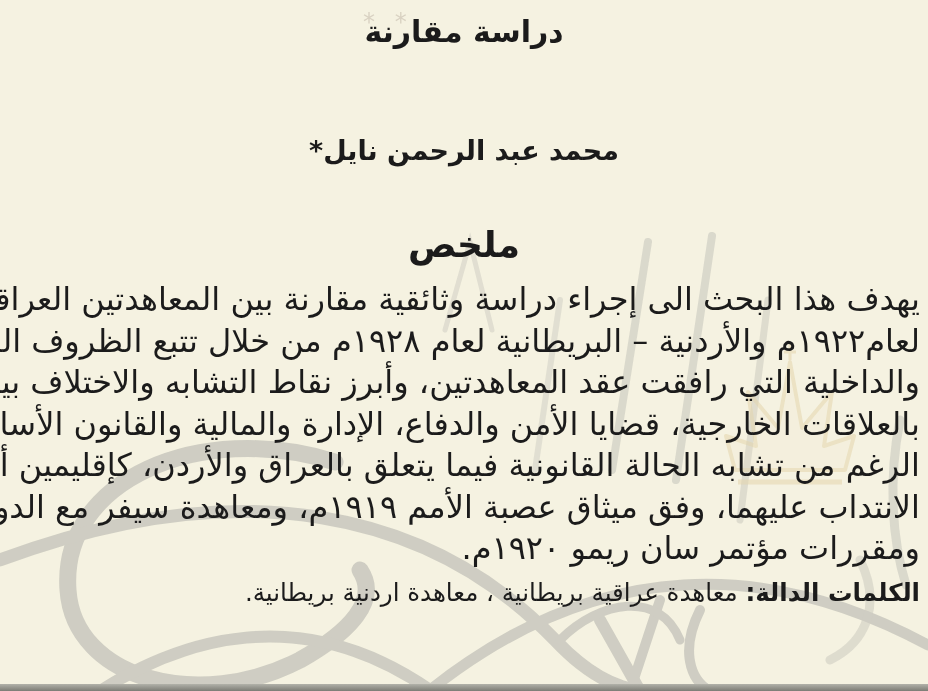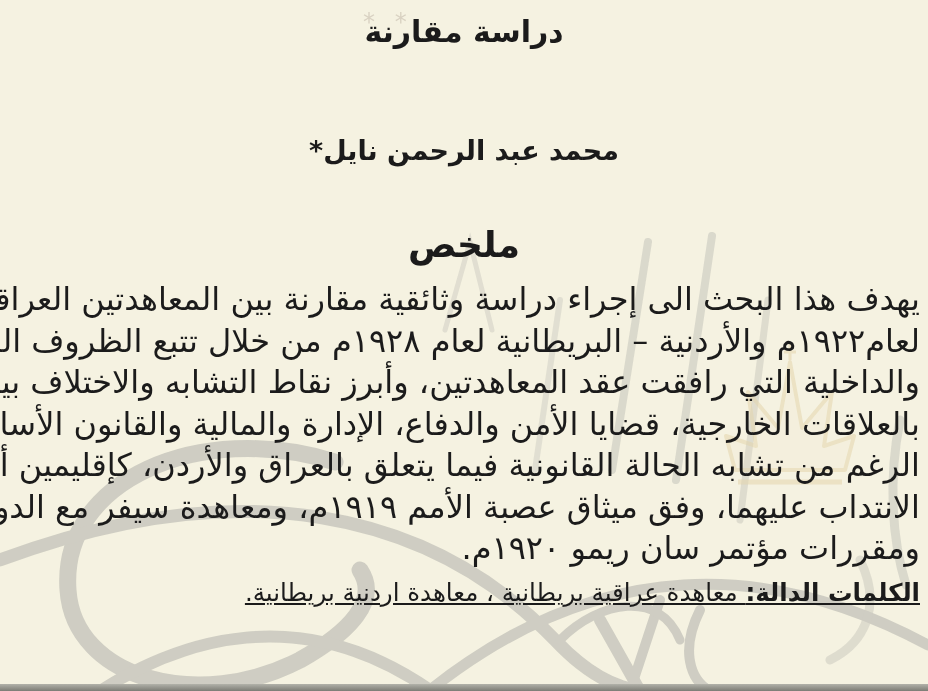--- a/index.html
+++ b/index.html
@@ -65,21 +65,20 @@
     text-align-last: justify;
   }
   .abstract .line.last {
     text-align: right;
     text-align-last: right;
   }
   .keywords {
     margin-top: 2px;
     font-size: 24.5px;
     line-height: 41.5px;
-    text-decoration: underline;
   }
   .keywords .kw-label { font-weight: 700; }
   .keywords .kw-text  { font-weight: 500; }
   .bottom-bar {
     position: absolute;
     left: 0; bottom: 0;
     width: 100%; height: 7px;
     background: linear-gradient(#b2b2a9, #7c7c75);
     z-index: 2;
   }

